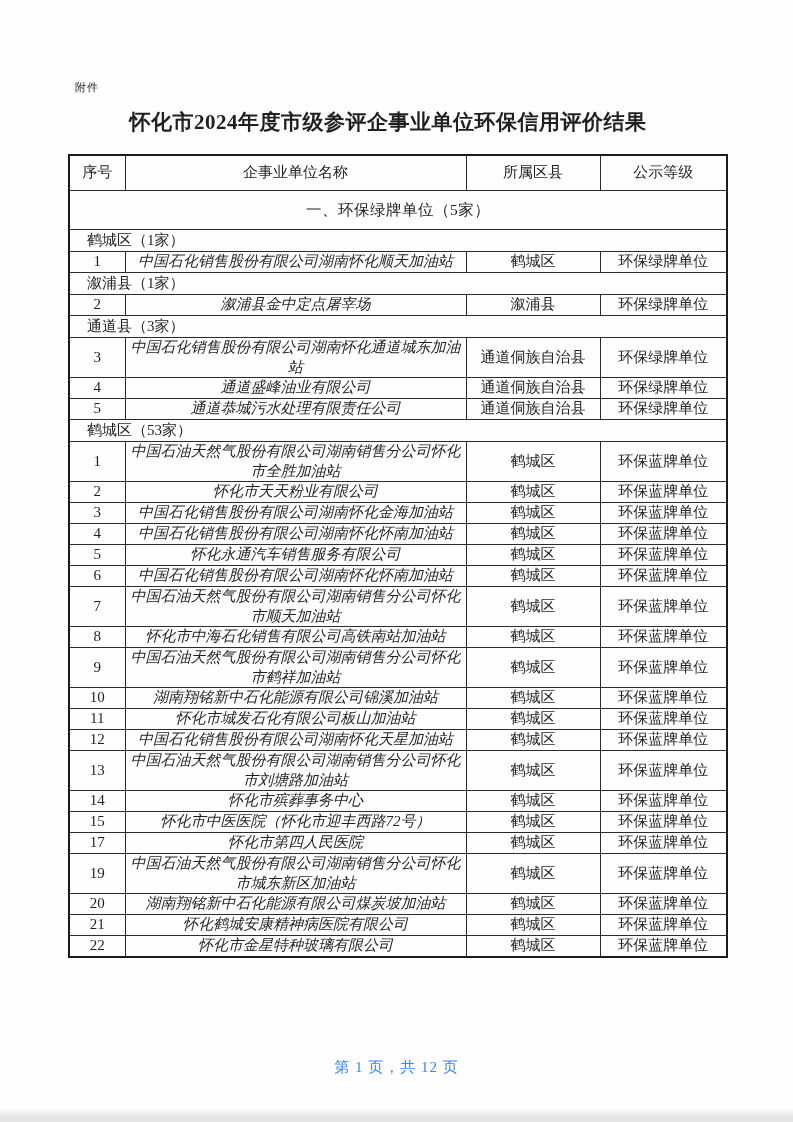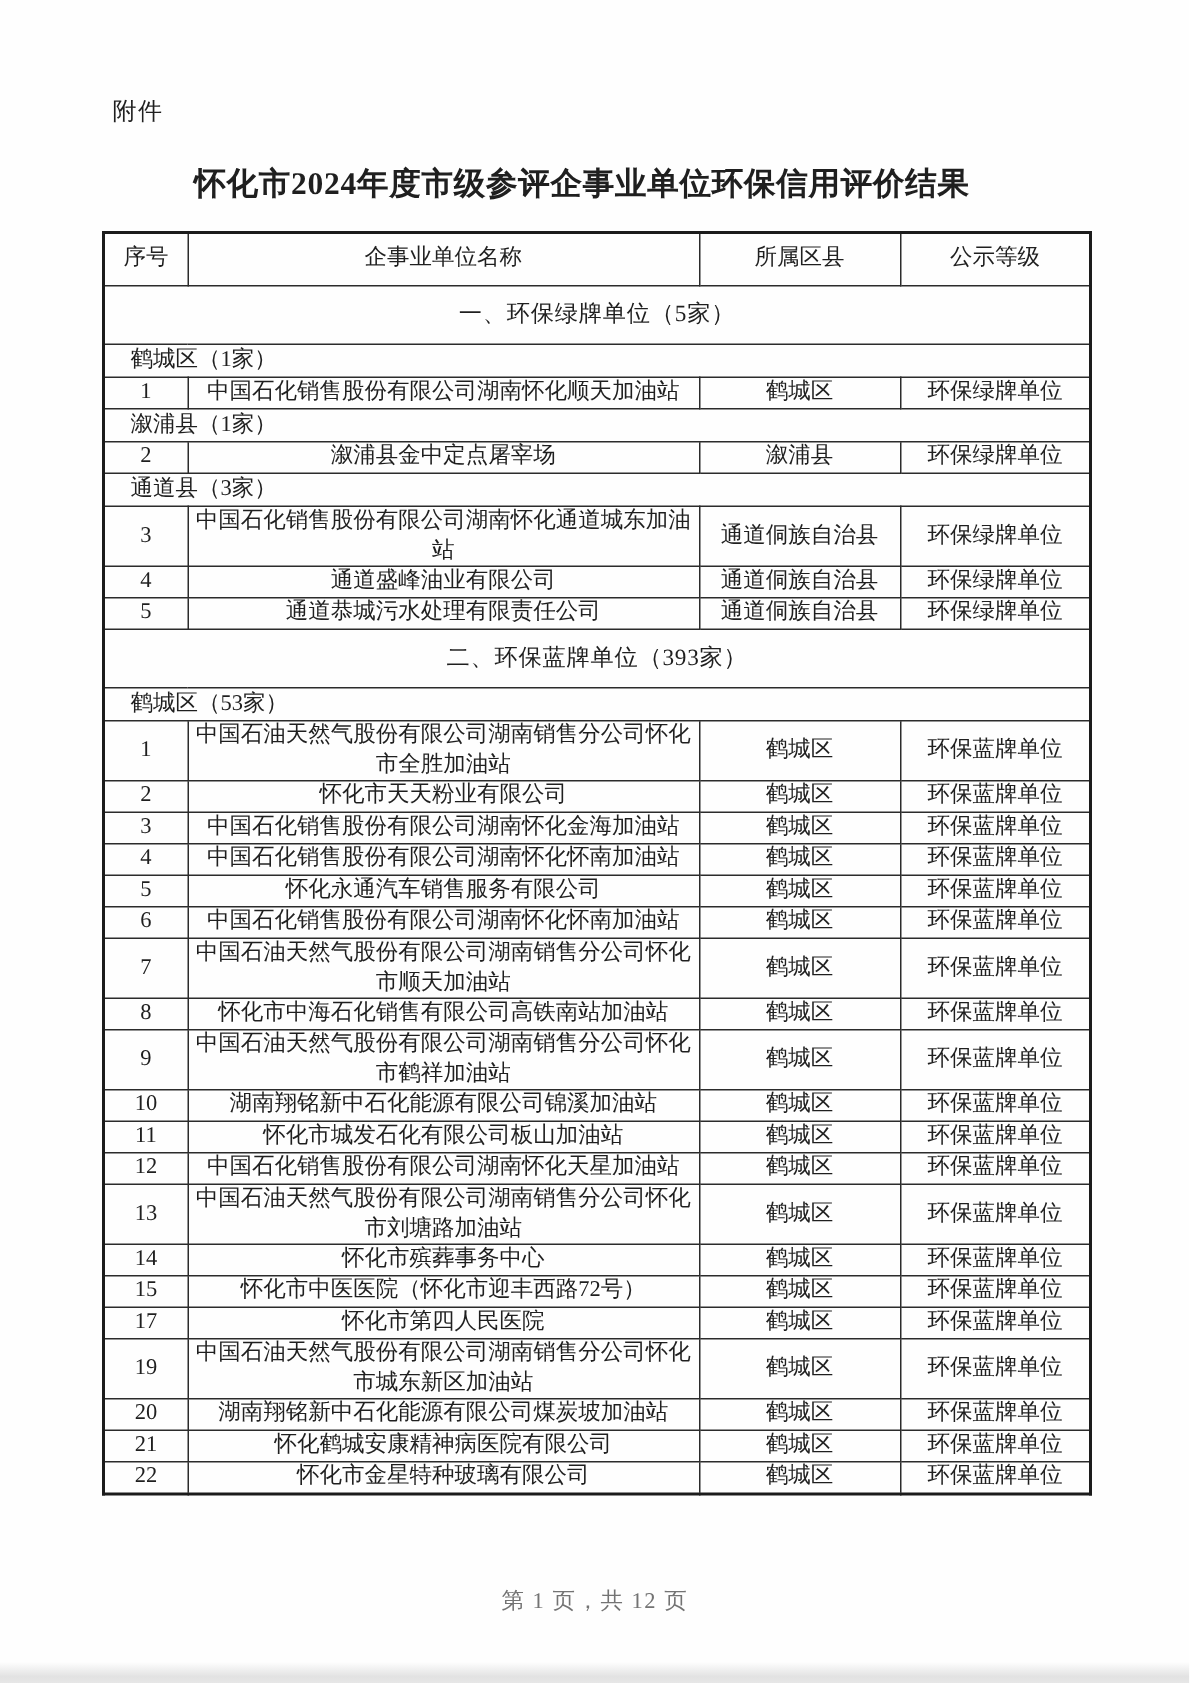--- a/index.html
+++ b/index.html
@@ -12,22 +12,22 @@
     width: 793px;
     height: 1122px;
     background: #fefefe;
     overflow: hidden;
     font-family: "Liberation Serif", serif;
     color: #1f1f1f;
   }
   .attachment {
     position: absolute;
     left: 75px;
-    top: 64px;
-    font-size: 16px;
+    top: 80px;
+    font-size: 11px;
     letter-spacing: 1px;
   }
   .title {
     position: absolute;
     left: 0;
     top: 108px;
     width: 776px;
     text-align: center;
     font-size: 21px;
     font-weight: 700;
@@ -70,29 +70,30 @@
   }
   tr.district-row td {
     height: 21px;
     text-align: left;
     padding-left: 17px;
   }
   tr.data-row td { height: 20px; }
   td.cell-name {
     word-break: break-all;
     padding: 0 9px;
+    font-style: italic;
   }
   .footer {
     position: absolute;
     left: 0;
     top: 1058px;
     width: 793px;
     text-align: center;
     font-size: 15px;
-    color: #737373;
+    color: #3b82f6;
     letter-spacing: 1px;
   }
   .scan-shadow {
     position: absolute;
     left: 0;
     bottom: 0;
     width: 793px;
     height: 14px;
     background: linear-gradient(#fefefe, #e2e2e2 70%, #e7e7e7);
   }
@@ -157,23 +158,20 @@
           <td class="cell-name">通道盛峰油业有限公司</td>
           <td class="cell-region">通道侗族自治县</td>
           <td class="cell-grade">环保绿牌单位</td>
         </tr>
         <tr class="data-row">
           <td class="cell-no">5</td>
           <td class="cell-name">通道恭城污水处理有限责任公司</td>
           <td class="cell-region">通道侗族自治县</td>
           <td class="cell-grade">环保绿牌单位</td>
         </tr>
-        <tr class="section-row">
-          <td class="cell-section" colspan="4">二、环保蓝牌单位（393家）</td>
-        </tr>
         <tr class="district-row">
           <td class="cell-district-header" colspan="4">鹤城区（53家）</td>
         </tr>
         <tr class="data-row">
           <td class="cell-no">1</td>
           <td class="cell-name">中国石油天然气股份有限公司湖南销售分公司怀化市全胜加油站</td>
           <td class="cell-region">鹤城区</td>
           <td class="cell-grade">环保蓝牌单位</td>
         </tr>
         <tr class="data-row">

